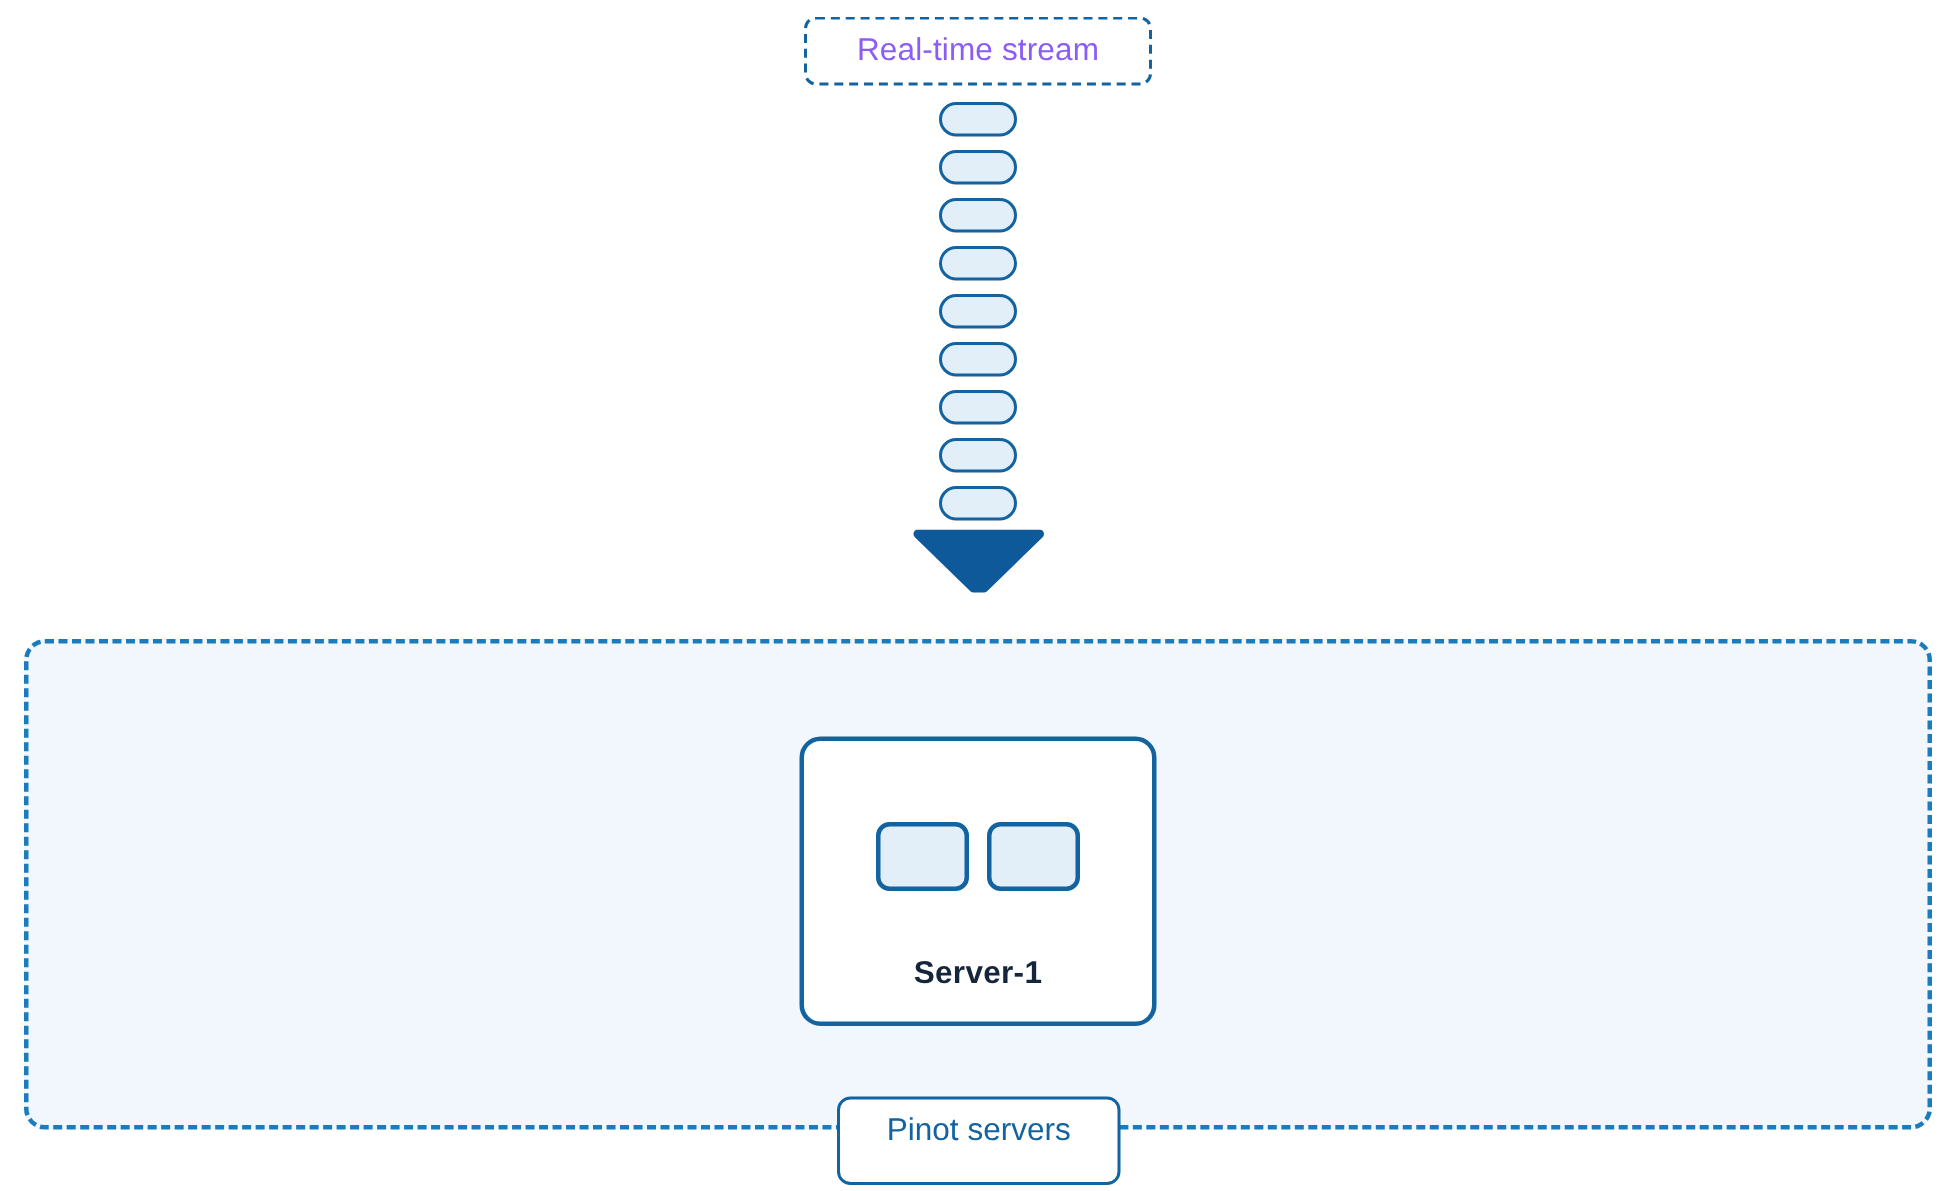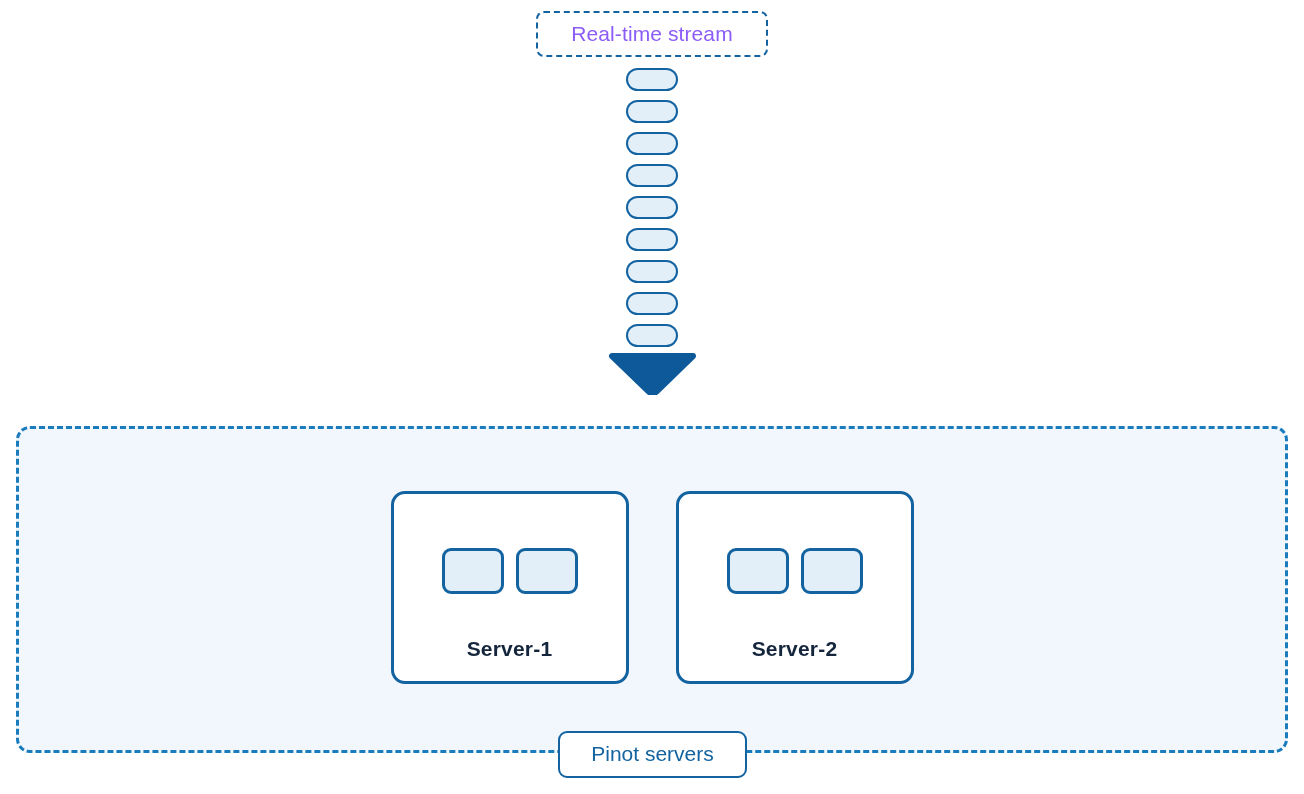--- a/index.html
+++ b/index.html
@@ -127,21 +127,21 @@
     letter-spacing: 0.2px;
     white-space: nowrap;
   }
 
   
   .container-caption {
     position: absolute;
     left: 558px;
     top: 731px;
     width: 189px;
-    height: 47px;
+    height: 59px;
     box-sizing: border-box;
     border: 2px solid #1263a0;
     border-radius: 9px;
     background: #ffffff;
     color: #1263a0;
     font-size: 21px;
     line-height: 41px;
     text-align: center;
     white-space: nowrap;
   }
@@ -176,27 +176,20 @@
   <div class="servers-row">
 
     <div class="server-box">
       <div class="segments">
         <div class="segment"></div>
         <div class="segment"></div>
       </div>
       <div class="server-name">Server-1</div>
     </div>
 
-    <div class="server-box">
-      <div class="segments">
-        <div class="segment"></div>
-        <div class="segment"></div>
-      </div>
-      <div class="server-name">Server-2</div>
-    </div>
 
 
 
   </div>
 
   <div class="container-caption">Pinot servers</div>
 
 </div>
 
 </body></html>

